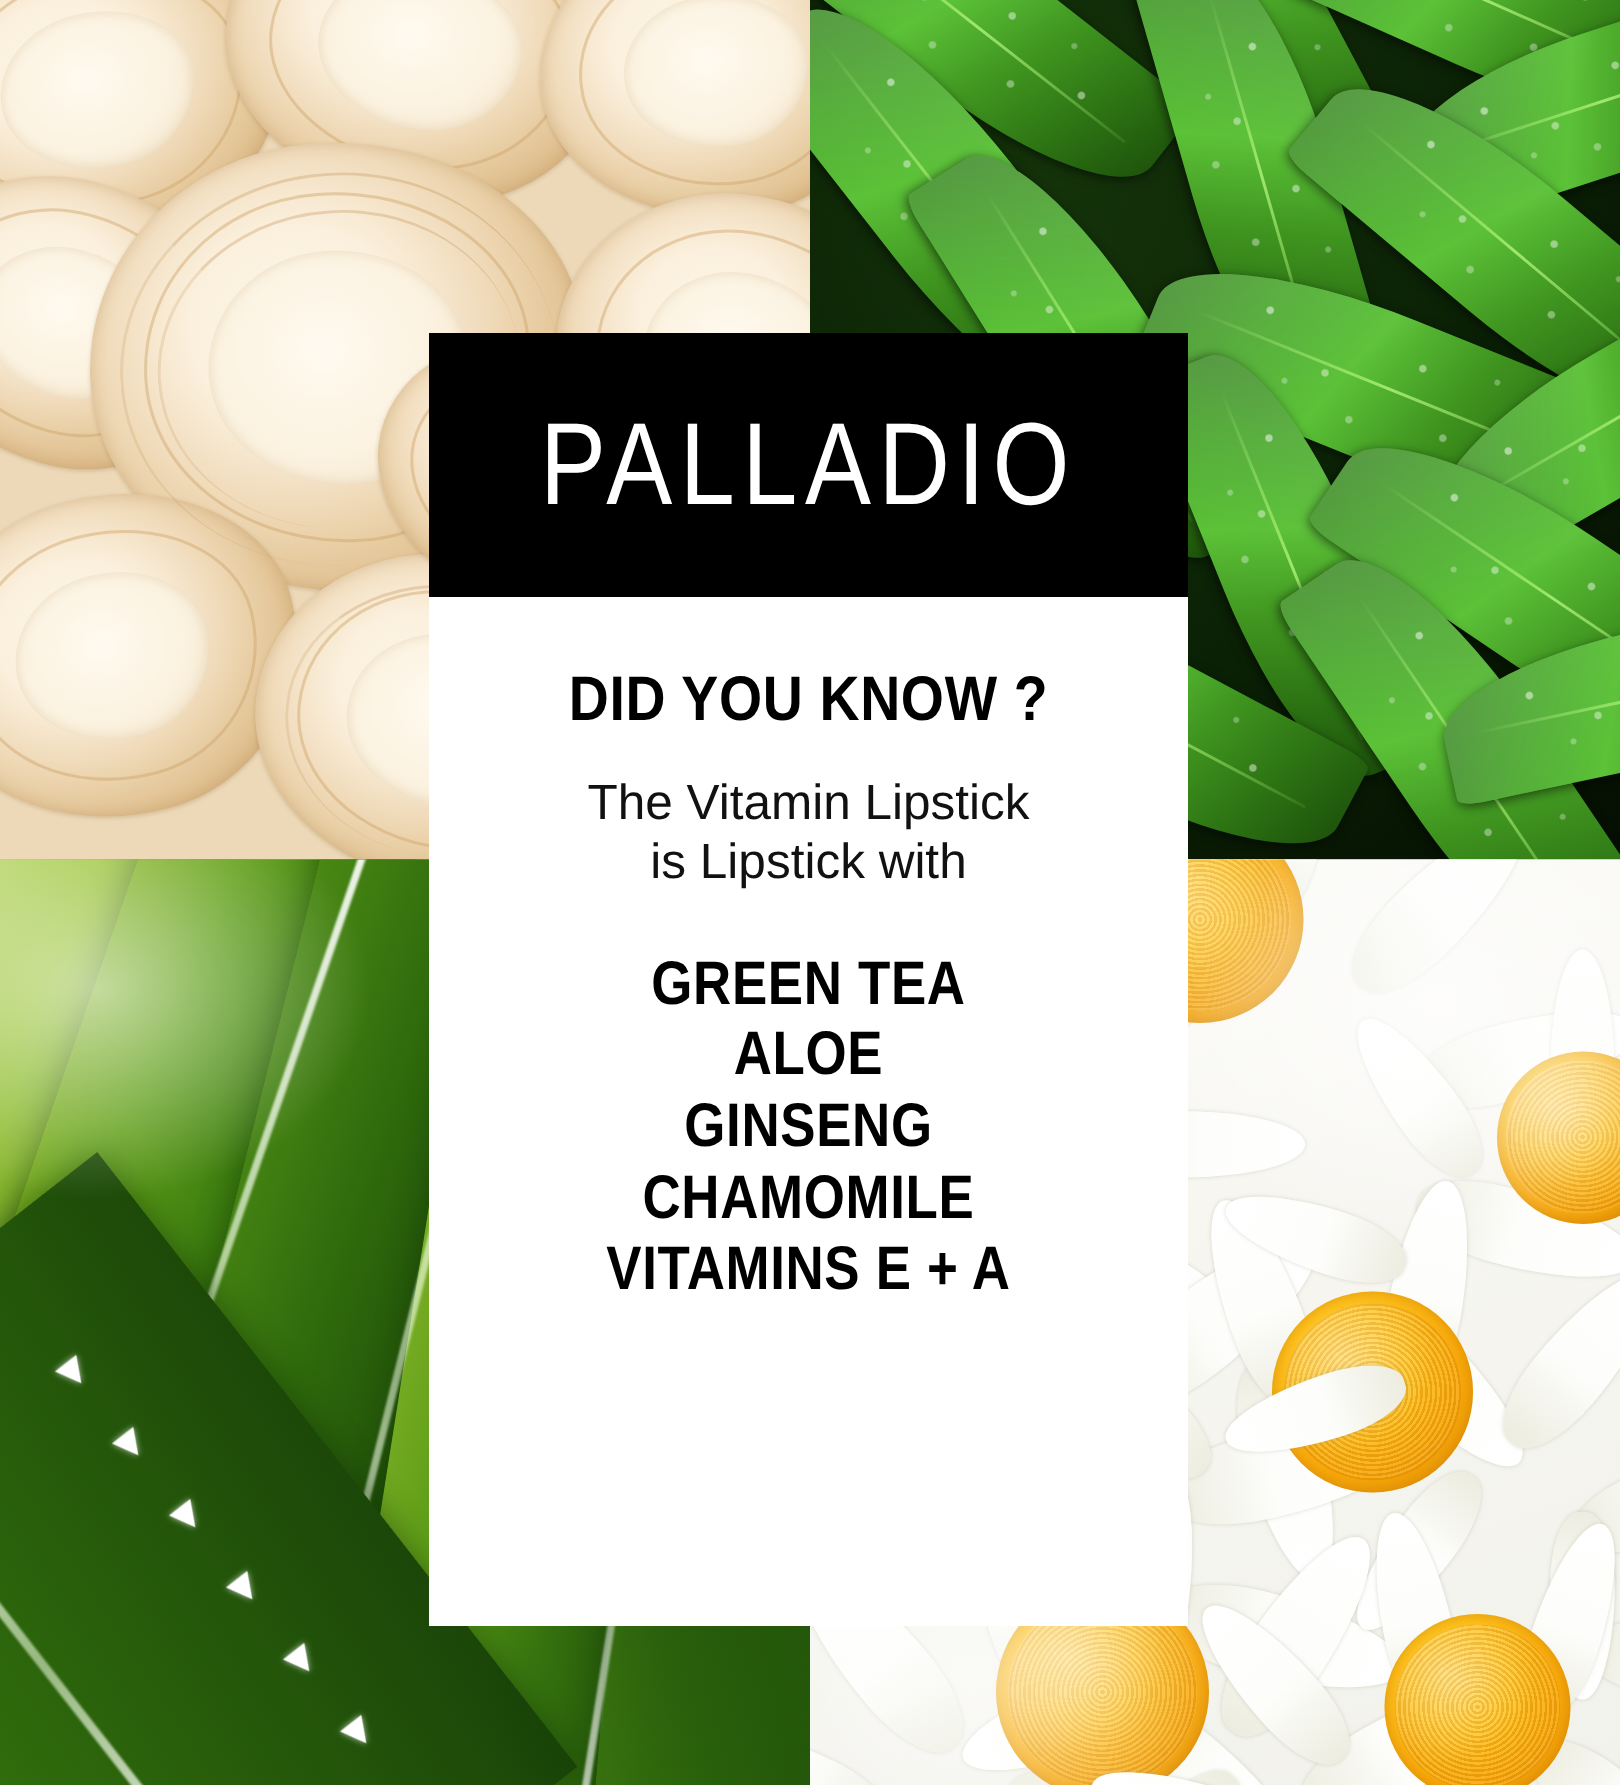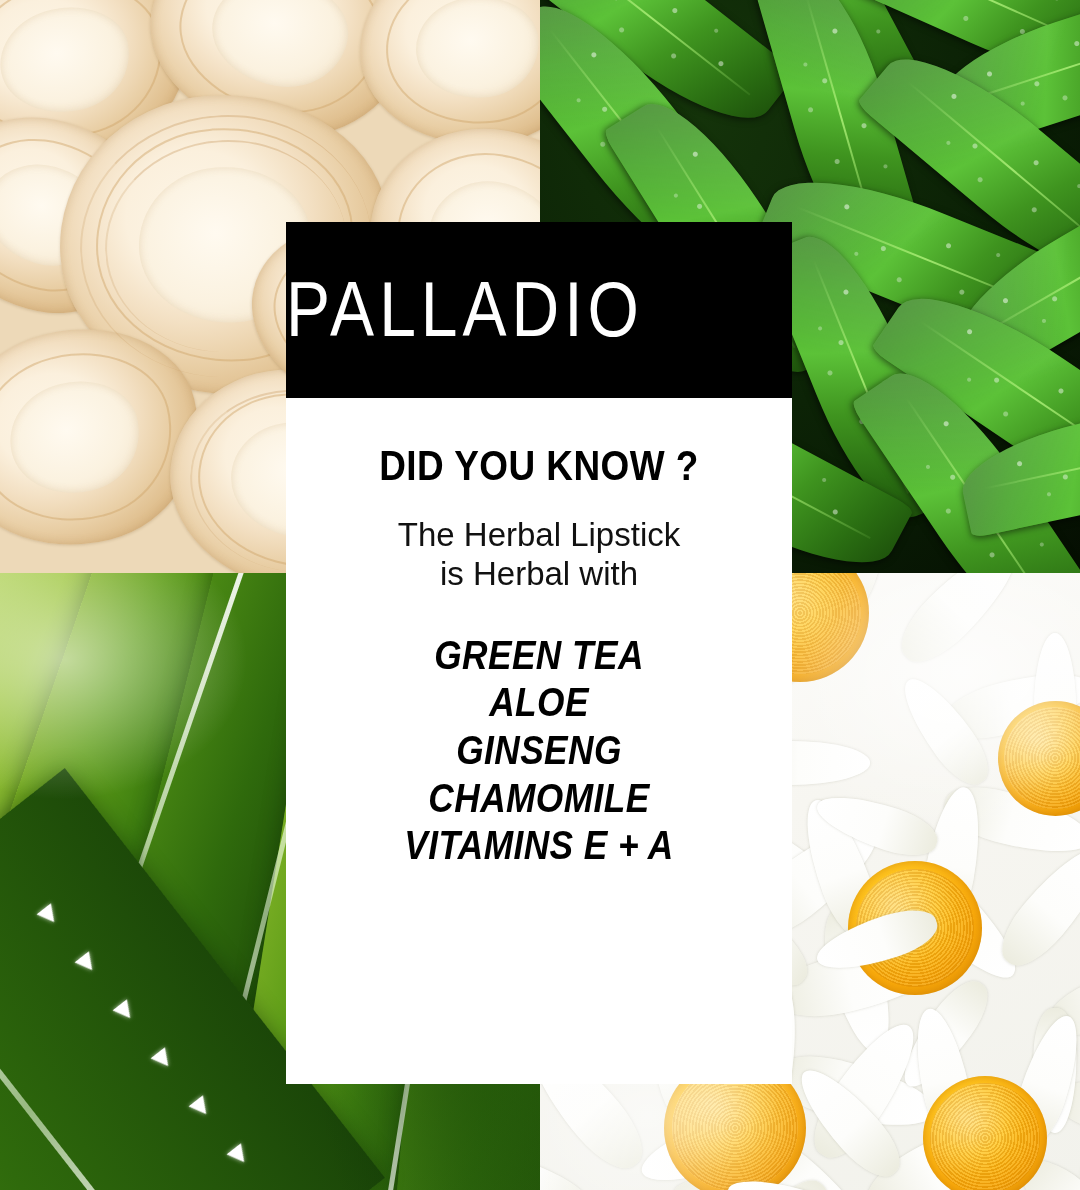--- a/index.html
+++ b/index.html
@@ -193,21 +193,21 @@
     left: 286px;
     top: 222px;
     width: 506px;
     z-index: 5;
   }
   .card-black {
     background: #000000;
     height: 176px;
     display: flex;
     flex-direction: column;
-    align-items: flex-start;
+    align-items: center;
     justify-content: center;
     padding-top: 10px;
     box-sizing: border-box;
   }
   .brand {
     color: #ffffff;
     font-family: "Liberation Sans", sans-serif;
     font-size: 66px;
     font-weight: 300;
     letter-spacing: 5px;
@@ -244,21 +244,21 @@
   }
   .sub {
     font-family: "Liberation Sans", sans-serif;
     font-size: 33px;
     font-weight: 400;
     color: #111111;
     line-height: 1.18;
     margin: 0 0 38px 0;
   }
   .sub span { display: block; }
-  .ingredients { margin: 0; padding: 0; list-style: none; font-style: italic; }
+  .ingredients { margin: 0; padding: 0; list-style: none; }
   .ingredients li {
     font-family: "Liberation Sans", sans-serif;
     font-weight: bold;
     color: #000000;
     font-size: 41px;
     line-height: 1.16;
     letter-spacing: 0.5px;
     transform: scaleX(0.86);
     transform-origin: center;
   }
@@ -440,22 +440,22 @@
 
   <div class="card">
 
     <div class="card-black">
       <div class="brand">PALLADIO</div>
     </div>
 
     <div class="card-white">
       <h1 class="headline">DID YOU KNOW ?</h1>
       <p class="sub">
-        <span>The Herbal Lipstick</span>
-        <span>is Herbal with</span>
+        <span>The Vitamin Lipstick</span>
+        <span>is Lipstick with</span>
       </p>
       <ul class="ingredients">
         <li>GREEN TEA</li>
         <li>ALOE</li>
         <li>GINSENG</li>
         <li>CHAMOMILE</li>
         <li>VITAMINS E + A</li>
       </ul>
     </div>
 

